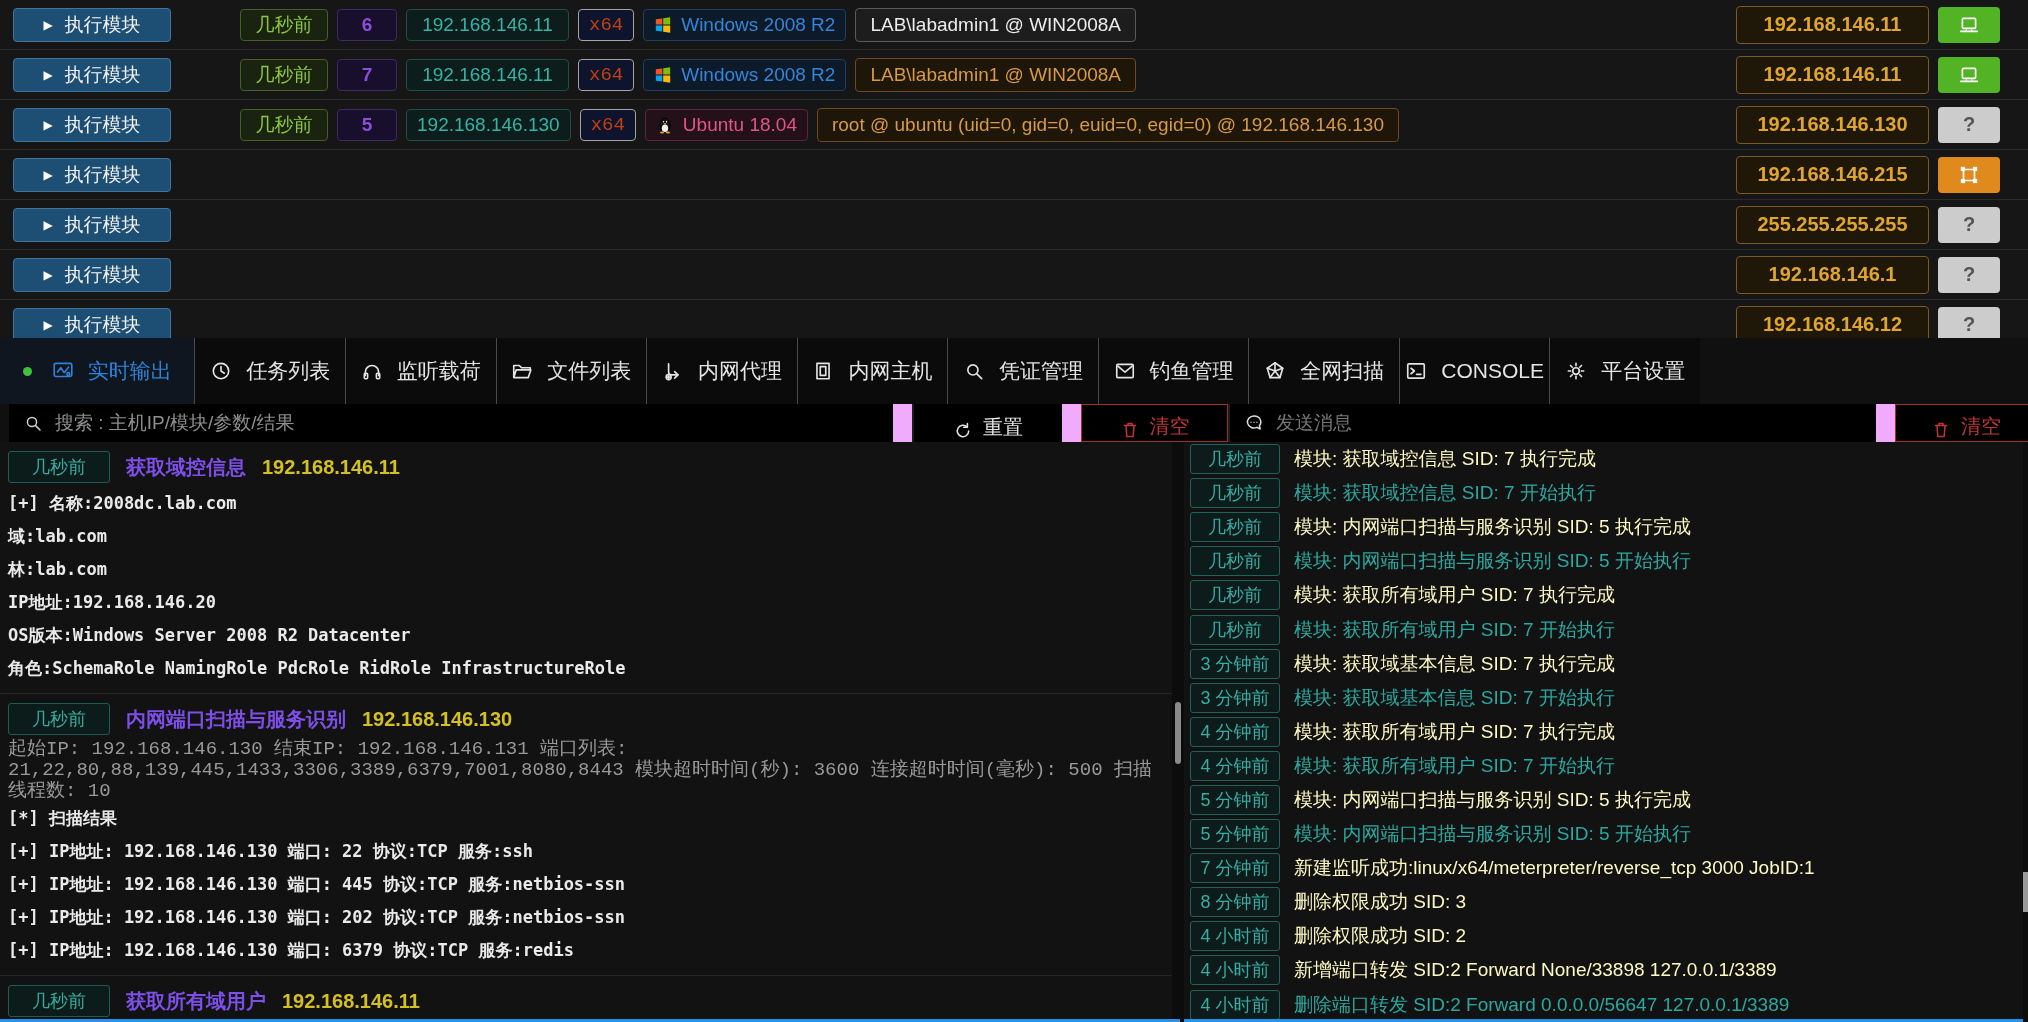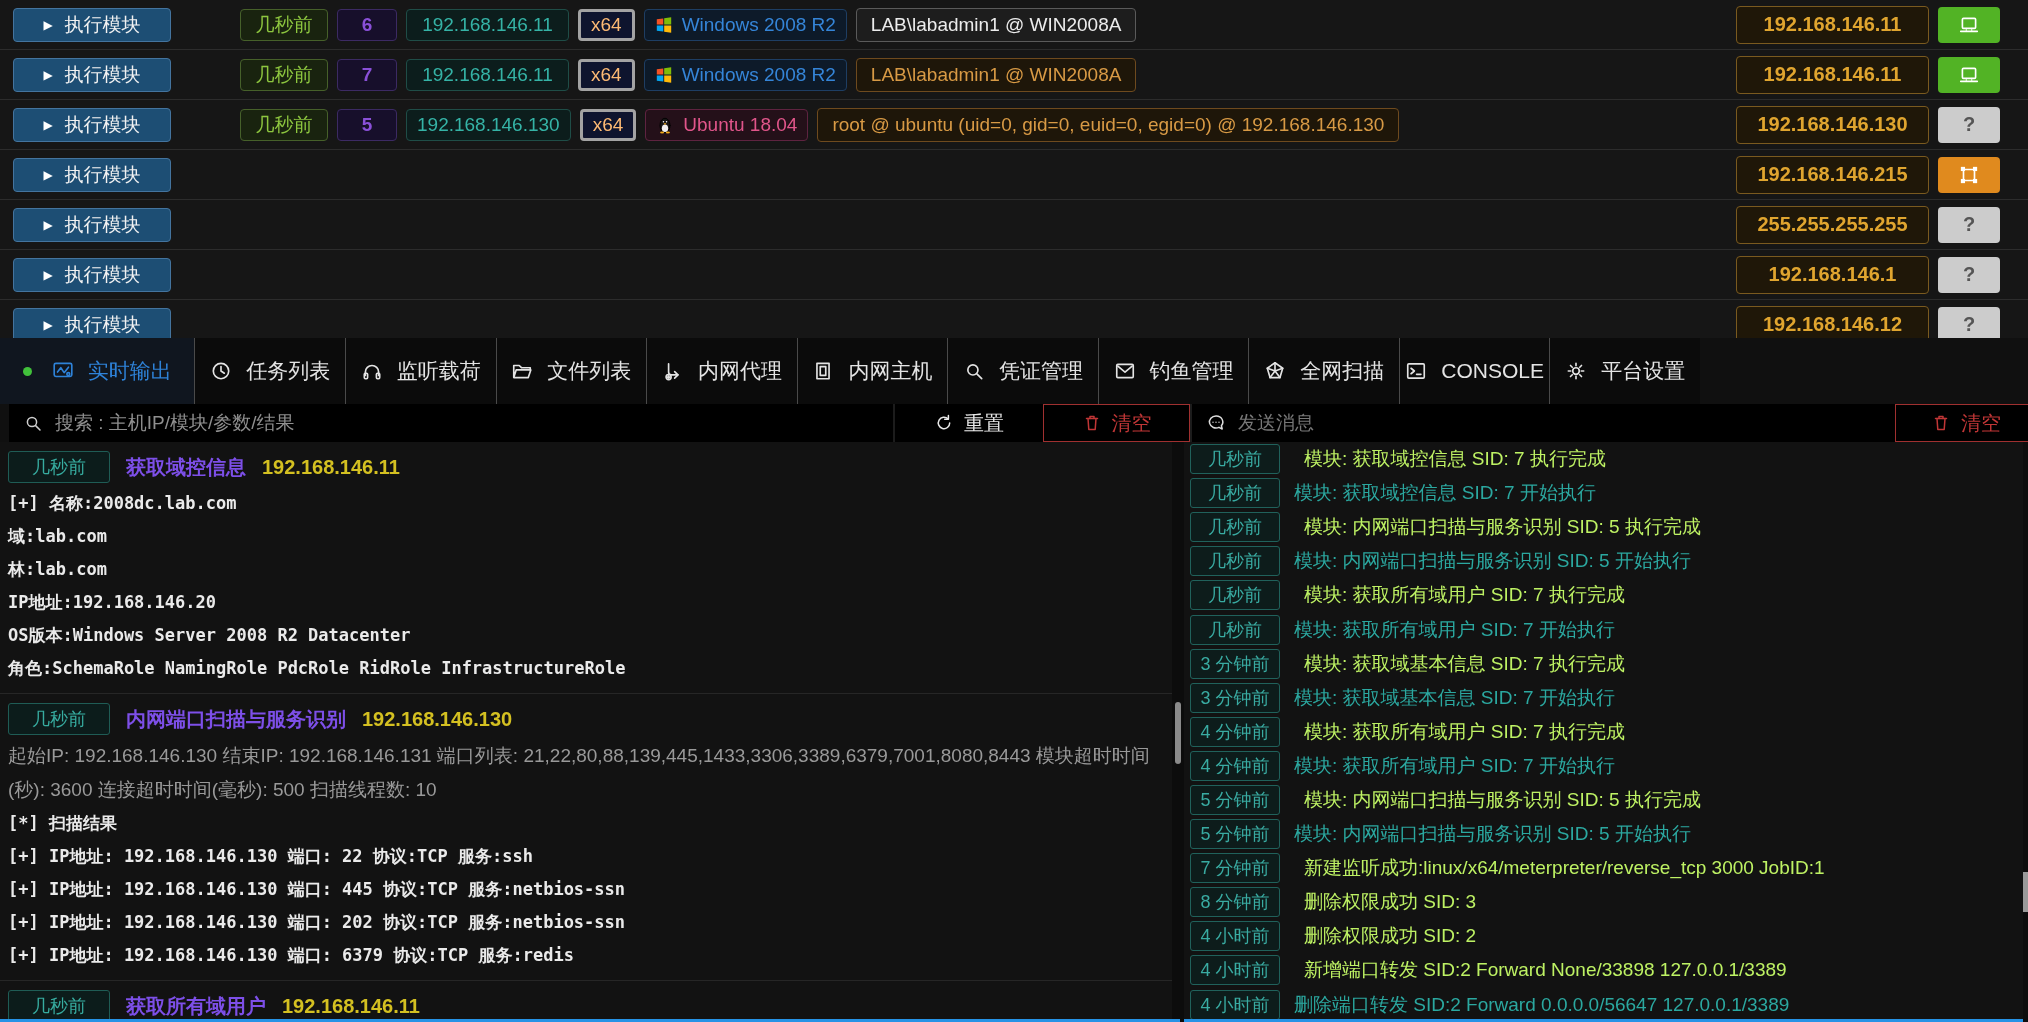--- a/index.html
+++ b/index.html
@@ -13,21 +13,21 @@
   .srow{height:49px;border-bottom:1px solid #2c2c2c;display:flex;align-items:center;gap:9px;background:#161616;}
   .exec{margin-left:13px;width:158px;height:34px;flex:0 0 auto;background:#1d4e74;border:1px solid #44749e;
         border-radius:4px;color:#f2f2f2;font-size:19px;display:flex;align-items:center;justify-content:center;gap:12px;cursor:pointer;
         font-family:inherit;}
   .exec .tri{font-size:12px;color:#fff;}
   .badge{height:32px;display:inline-flex;align-items:center;justify-content:center;border-radius:4px;
          font-size:19px;box-sizing:border-box;padding:0 10px;}
   .b-time{margin-left:60px;min-width:88px;background:#19230f;border:1px solid #46602a;color:#8dc63f;}
   .b-sid{min-width:60px;background:#170f2b;border:1px solid #3c2a63;color:#8a50d8;font-weight:bold;}
   .b-ip{min-width:163px;background:#0c1d1c;border:1px solid #1f4d47;color:#35b3a6;}
-  .b-arch{min-width:52px;background:#0e142e;border:3px solid #a3a3a3;color:#fdba74;}
+  .b-arch{min-width:52px;background:#0e142e;border:1px solid #a3a3a3;color:#c2410c;font-family:Liberation Mono, monospace;}
   .b-os{gap:9px;background:#0d1a29;border:1px solid #1e3e63;color:#3585d8;}
   .b-os.linux{background:#241019;border:1px solid #5e2340;color:#e0558a;}
   .b-os .icon svg{width:18px;height:18px;}
   .userbox{height:32px;display:inline-flex;align-items:center;border-radius:4px;font-size:19px;padding:0 14px;
            background:#1d1d1d;border:1px solid #5a5a5a;color:#ececec;}
   .userbox.orange{background:#1e1609;border:1px solid #6e4a1e;color:#d89a45;}
   .rgroup{margin-left:auto;display:flex;align-items:center;gap:9px;padding-right:28px;}
   .ripbox{height:36px;min-width:171px;display:inline-flex;align-items:center;justify-content:center;border-radius:4px;
           font-size:20px;font-weight:bold;background:#1f1708;border:1px solid #7a5a1f;color:#e0a52f;padding:0 10px;}
   .statusbtn{width:62px;height:36px;border:none;border-radius:4px;display:flex;align-items:center;justify-content:center;cursor:pointer;}
@@ -45,52 +45,52 @@
   .tab.active{flex:1.3 1 0;background:#10161f;color:#2e82d8;}
   .tab .dot{width:9px;height:9px;border-radius:50%;background:#41c13b;margin-right:6px;}
 
   
   #toolbar{position:absolute;top:404px;left:9px;width:2028px;height:38px;background:#f0abfc;display:flex;align-items:stretch;}
   .tb-search{width:884px;display:flex;align-items:center;gap:10px;padding-left:14px;box-sizing:border-box;background:#000;}
   .tb-search input,.tb-msg input{background:transparent;border:none;outline:none;color:#cfcfcf;font-size:19px;width:100%;
         font-family:inherit;}
   .tb-search input::placeholder{color:#8f8f8f;}
   .tb-msg input::placeholder{color:#787878;}
-  .tb-btn{display:flex;align-items:center;justify-content:center;gap:10px;font-size:20px;cursor:pointer;background:#000;
-          border:none;color:#e8e8e8;font-family:inherit;}
+  .tb-btn{display:flex;align-items:flex-end;justify-content:center;gap:10px;font-size:20px;cursor:pointer;background:#000;
+          border:none;color:#e8e8e8;font-family:inherit;margin-left:19px;}
   .tb-reset{width:150px;border-left:2px solid #1c1c1c;}
   .tb-clear{width:147px;border:1px solid #a03030;color:#c03636;box-sizing:border-box;}
   .tb-msg{flex:1;display:flex;align-items:center;gap:10px;padding-left:14px;background:#000;border-left:2px solid #1c1c1c;}
   .tb-clear2{width:142px;border:1px solid #a03030;color:#c03636;box-sizing:border-box;}
   #toolbar .icon svg{width:20px;height:20px;}
   .tb-search .icon,{color:#bbb;}
   .tb-msg .icon{color:#ddd;}
 
   
   #logpanel{position:absolute;top:442px;left:0;width:1172px;height:580px;overflow:hidden;background:#121212;}
   .entry{border-top:1px solid #262626;padding:5px 0 8px 0;}
   .entry:first-child{border-top:none;}
   .ehead{display:flex;align-items:center;gap:16px;padding:4px 0 4px 8px;}
   .etime{height:30px;min-width:100px;display:inline-flex;align-items:center;justify-content:center;border-radius:3px;
          background:#0c1c1b;border:1px solid #1f5c55;color:#37aca0;font-size:18px;}
   .emod{color:#7d4fe8;font-size:20px;font-weight:bold;}
   .eip{color:#d4c021;font-size:20px;font-weight:bold;}
   .eline{font-family:"DejaVu Sans Mono","Liberation Mono",monospace;font-weight:bold;color:#eaeaea;font-size:17px;
          line-height:33px;padding-left:8px;white-space:nowrap;}
-  .eparams{color:#999;font-size:19px;line-height:34px;padding-left:8px;padding-right:4px;}
+  .eparams{color:#999;font-size:19px;line-height:21px;padding-left:8px;padding-right:4px;font-family:Liberation Mono, monospace;}
 
   #vscroll{position:absolute;top:442px;left:1172px;width:12px;height:580px;background:#0c0c0c;}
   #vscroll .thumb{position:absolute;left:3px;top:260px;width:6px;height:62px;background:#8a8a8a;border-radius:3px;}
 
   #msgpanel{position:absolute;top:442px;left:1184px;width:844px;height:580px;overflow:hidden;background:#121212;}
   .mrow{height:34.1px;display:flex;align-items:center;gap:14px;padding-left:6px;box-sizing:border-box;}
   .mtime{height:28px;min-width:88px;display:inline-flex;align-items:center;justify-content:center;border-radius:3px;
          background:#0d1c1b;border:1px solid #20615b;color:#39aba2;font-size:18px;flex:0 0 auto;}
   .mtext{font-size:19px;white-space:nowrap;}
-  .mtext.done{color:#bef264;margin-left:10px;}
+  .mtext.done{color:#fef9c3;}
   .mtext.start{color:#2ba8a0;}
 
   .hbar{position:absolute;bottom:0;height:3px;background:#2693e6;}
   #hbar-left{left:0;width:1180px;}
   #hbar-right{left:1184px;width:844px;}
   #edge-scroll{position:absolute;top:442px;right:0;width:5px;height:580px;background:#0d0d0d;}
   #edge-scroll .thumb{position:absolute;top:430px;left:0;width:5px;height:40px;background:#9a9a9a;}
 </style>
 </head>
 <body>

